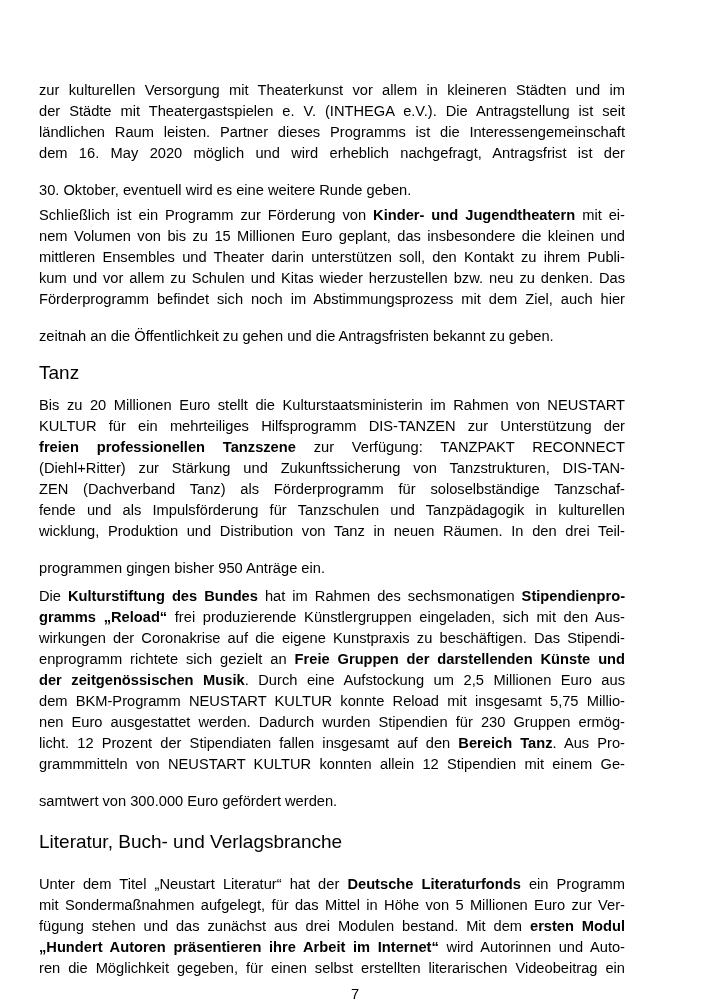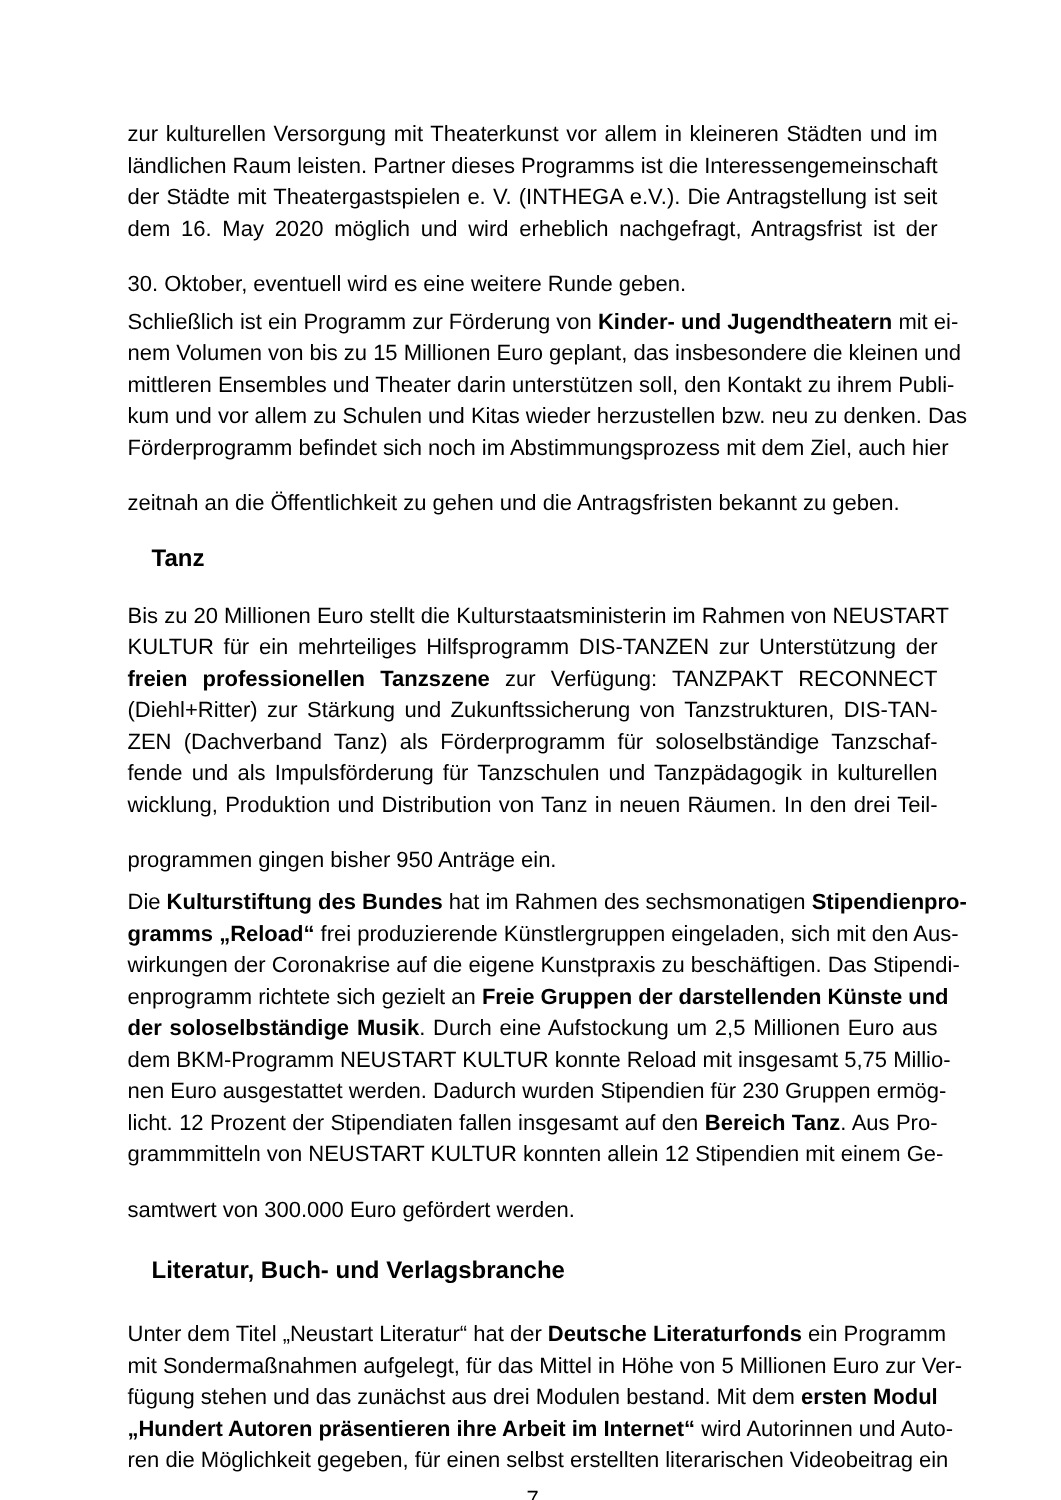--- a/index.html
+++ b/index.html
@@ -10,21 +10,21 @@
   .page {
     position: relative;
     width: 707px;
     height: 1000px;
     background: #ffffff;
     font-family: "Liberation Sans", "DejaVu Sans", sans-serif;
     color: #000000;
     overflow: hidden;
   }
   .content {
-    padding: 80px 82px 0 85px;
+    padding: 80px 82px 0 39px;
   }
   .para {
     font-size: 14.67px;
     line-height: 21px;
     font-weight: 400;
   }
   .para .line {
     text-align: justify;
     text-align-last: justify;
     white-space: nowrap;
@@ -32,24 +32,24 @@
     overflow: visible;
   }
   .para .line.last {
     text-align: left;
     text-align-last: left;
     white-space: normal;
     margin-top: 16px;
   }
   .bold { font-weight: 700; }
   .heading {
-    font-size: 16px;
+    font-size: 19px;
     line-height: 24px;
-    font-weight: 700;
-    margin: 16px;
+    font-weight: 400;
+    margin: 0;
   }
   
   [data-name="para-kinder-jugendtheater"] { margin-top: 4px; }
   [data-name="heading-tanz"]              { margin-top: 14px; }
   [data-name="para-dis-tanzen"]           { margin-top: 10px; }
   [data-name="para-kulturstiftung"]       { margin-top: 7px; }
   [data-name="heading-literatur"]         { margin-top: 18px; }
   [data-name="para-neustart-literatur"]   { margin-top: 20px; }
   .pagenum {
     margin-top: 5px;
@@ -59,22 +59,22 @@
     line-height: 21px;
   }
 </style>
 </head>
 <body>
 
 <div class="page" data-name="document-page">
   <main class="content" data-name="page-content">
       <div class="para" data-name="para-theaterkunst">
         <div class="line" data-name="text-line"><span>zur kulturellen Versorgung mit Theaterkunst vor allem in kleineren Städten und im</span></div>
+        <div class="line" data-name="text-line"><span>der Städte mit Theatergastspielen e. V. (INTHEGA e.V.). Die Antragstellung ist seit</span></div>
         <div class="line" data-name="text-line"><span>ländlichen Raum leisten. Partner dieses Programms ist die Interessengemeinschaft</span></div>
-        <div class="line" data-name="text-line"><span>der Städte mit Theatergastspielen e. V. (INTHEGA e.V.). Die Antragstellung ist seit</span></div>
         <div class="line" data-name="text-line"><span>dem 16. May 2020 möglich und wird erheblich nachgefragt, Antragsfrist ist der</span></div>
         <div class="line last" data-name="text-line"><span>30. Oktober, eventuell wird es eine weitere Runde geben.</span></div>
       </div>
       <div class="para" data-name="para-kinder-jugendtheater">
         <div class="line" data-name="text-line"><span>Schließlich ist ein Programm zur Förderung von </span><span class="bold">Kinder- und Jugendtheatern</span><span> mit ei-</span></div>
         <div class="line" data-name="text-line"><span>nem Volumen von bis zu 15 Millionen Euro geplant, das insbesondere die kleinen und</span></div>
         <div class="line" data-name="text-line"><span>mittleren Ensembles und Theater darin unterstützen soll, den Kontakt zu ihrem Publi-</span></div>
         <div class="line" data-name="text-line"><span>kum und vor allem zu Schulen und Kitas wieder herzustellen bzw. neu zu denken. Das</span></div>
         <div class="line" data-name="text-line"><span>Förderprogramm befindet sich noch im Abstimmungsprozess mit dem Ziel, auch hier</span></div>
         <div class="line last" data-name="text-line"><span>zeitnah an die Öffentlichkeit zu gehen und die Antragsfristen bekannt zu geben.</span></div>
@@ -88,21 +88,21 @@
         <div class="line" data-name="text-line"><span>ZEN (Dachverband Tanz) als Förderprogramm für soloselbständige Tanzschaf-</span></div>
         <div class="line" data-name="text-line"><span>fende und als Impulsförderung für Tanzschulen und Tanzpädagogik in kulturellen</span></div>
         <div class="line" data-name="text-line"><span>wicklung, Produktion und Distribution von Tanz in neuen Räumen. In den drei Teil-</span></div>
         <div class="line last" data-name="text-line"><span>programmen gingen bisher 950 Anträge ein.</span></div>
       </div>
       <div class="para" data-name="para-kulturstiftung">
         <div class="line" data-name="text-line"><span>Die </span><span class="bold">Kulturstiftung des Bundes</span><span> hat im Rahmen des sechsmonatigen </span><span class="bold">Stipendienpro-</span></div>
         <div class="line" data-name="text-line"><span class="bold">gramms „Reload“</span><span> frei produzierende Künstlergruppen eingeladen, sich mit den Aus-</span></div>
         <div class="line" data-name="text-line"><span>wirkungen der Coronakrise auf die eigene Kunstpraxis zu beschäftigen. Das Stipendi-</span></div>
         <div class="line" data-name="text-line"><span>enprogramm richtete sich gezielt an </span><span class="bold">Freie Gruppen der darstellenden Künste und</span></div>
-        <div class="line" data-name="text-line"><span class="bold">der soloselbständige Musik</span><span>. Durch eine Aufstockung um 2,5 Millionen Euro aus</span></div>
+        <div class="line" data-name="text-line"><span class="bold">der zeitgenössischen Musik</span><span>. Durch eine Aufstockung um 2,5 Millionen Euro aus</span></div>
         <div class="line" data-name="text-line"><span>dem BKM-Programm NEUSTART KULTUR konnte Reload mit insgesamt 5,75 Millio-</span></div>
         <div class="line" data-name="text-line"><span>nen Euro ausgestattet werden. Dadurch wurden Stipendien für 230 Gruppen ermög-</span></div>
         <div class="line" data-name="text-line"><span>licht. 12 Prozent der Stipendiaten fallen insgesamt auf den </span><span class="bold">Bereich Tanz</span><span>. Aus Pro-</span></div>
         <div class="line" data-name="text-line"><span>grammmitteln von NEUSTART KULTUR konnten allein 12 Stipendien mit einem Ge-</span></div>
         <div class="line last" data-name="text-line"><span>samtwert von 300.000 Euro gefördert werden.</span></div>
       </div>
       <h2 class="heading" data-name="heading-literatur">Literatur, Buch- und Verlagsbranche</h2>
       <div class="para" data-name="para-neustart-literatur">
         <div class="line" data-name="text-line"><span>Unter dem Titel „Neustart Literatur“ hat der </span><span class="bold">Deutsche Literaturfonds</span><span> ein Programm</span></div>
         <div class="line" data-name="text-line"><span>mit Sondermaßnahmen aufgelegt, für das Mittel in Höhe von 5 Millionen Euro zur Ver-</span></div>

